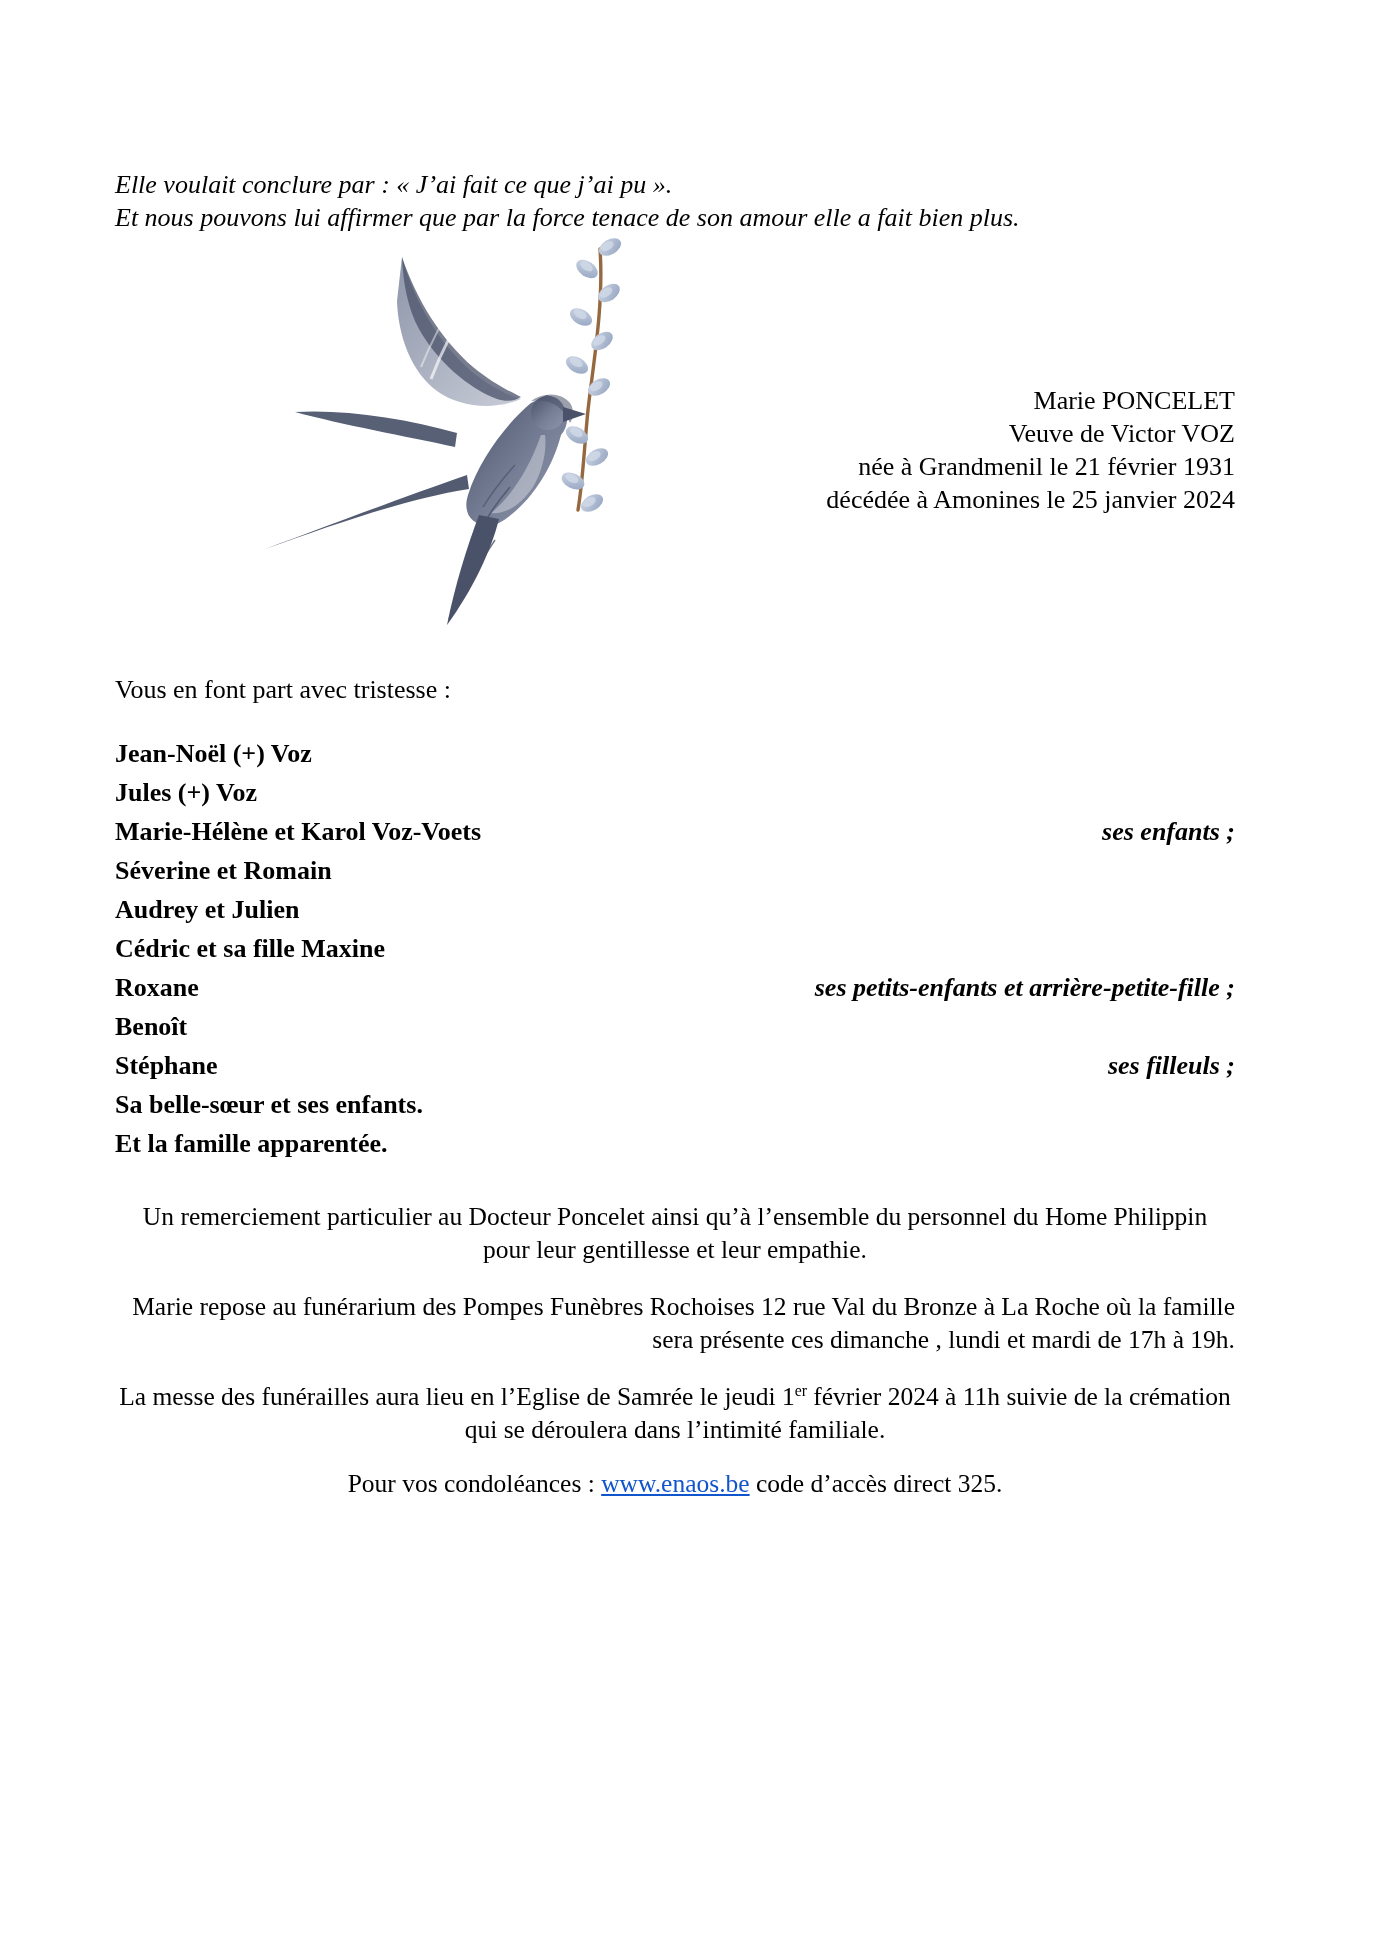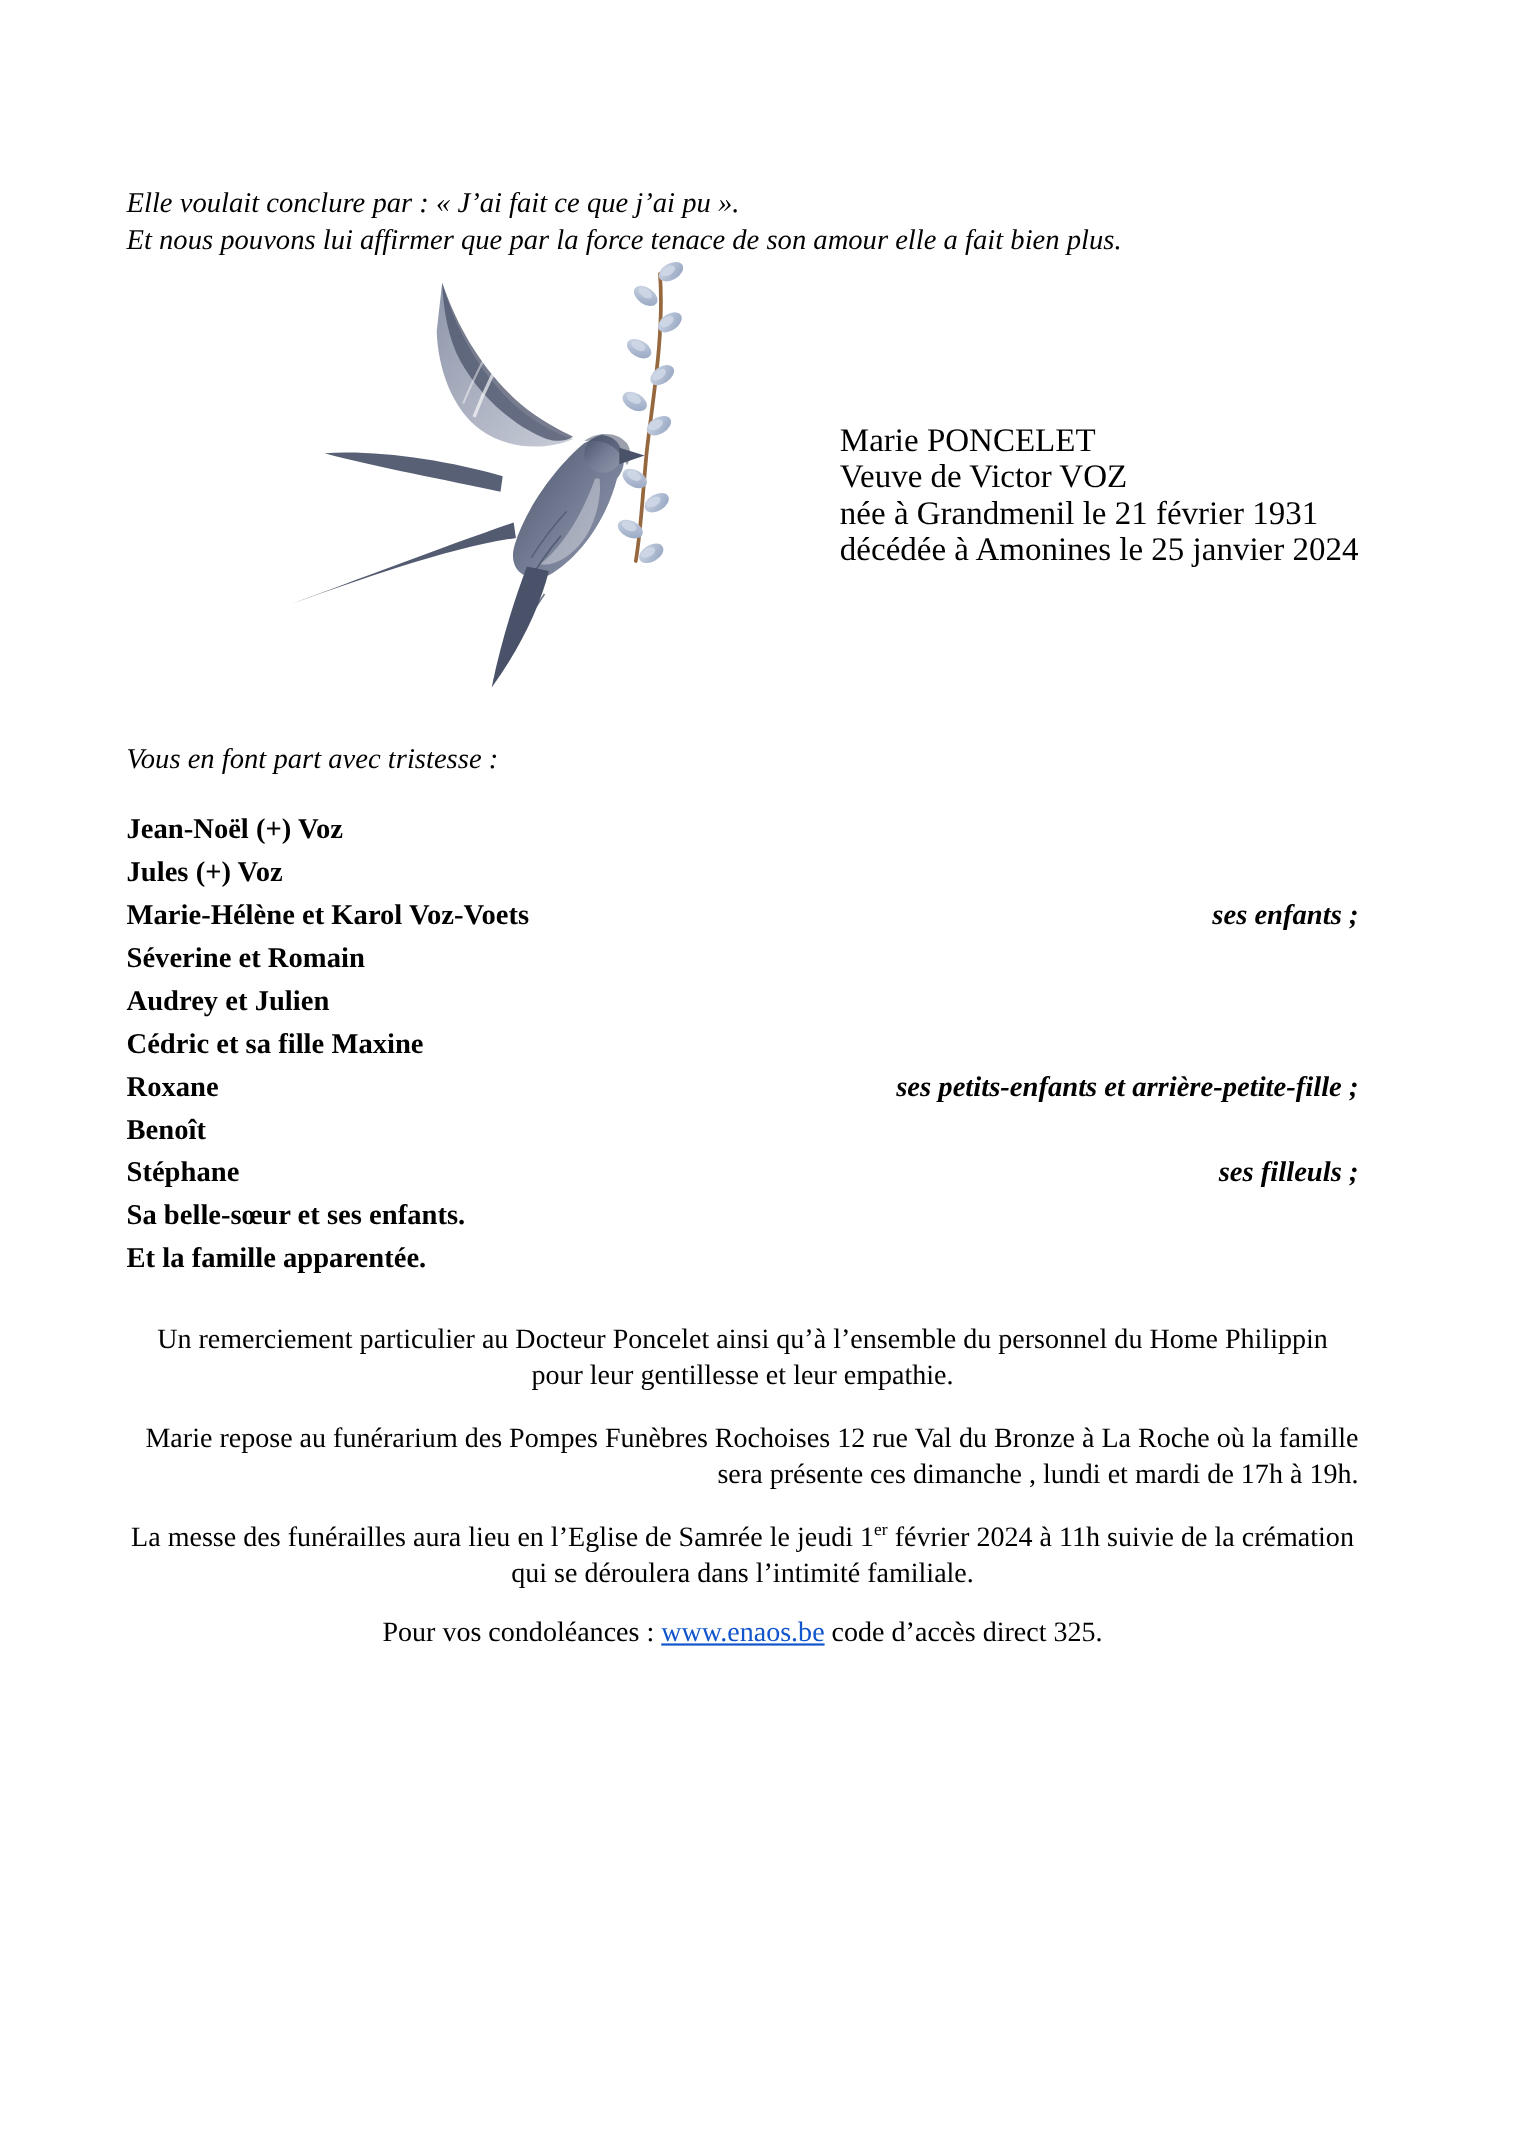--- a/index.html
+++ b/index.html
@@ -19,31 +19,30 @@
     font-style:italic;
     font-size:26px;line-height:33px;
     white-space:nowrap;
     margin-top:40px;
   }
   
   .artwork{left:225px;top:235px;width:430px;height:430px;}
   
   .deceased{
     right:143px;top:384px;
-    text-align:left;
-    font-size:30px;line-height:33px;
+    text-align:right;
+    font-size:26px;line-height:33px;
     white-space:nowrap;
   }
   .deceased .line{display:block;}
   
   .heading{
     left:115px;top:670px;
     font-size:26px;line-height:39px;
     white-space:nowrap;
-    font-style:italic;
   }
   
   .mourners{
     left:115px;top:734px;width:1120px;
     font-size:26px;line-height:39px;
   }
   .mourner-row{
     display:flex;
     justify-content:space-between;
     align-items:baseline;

